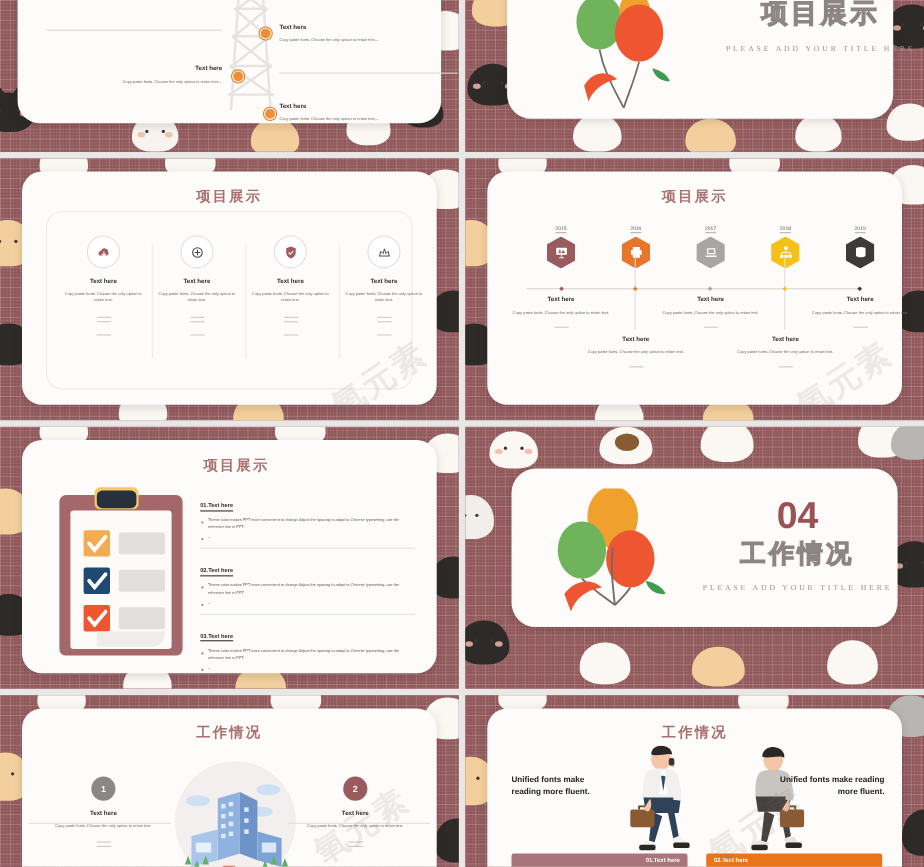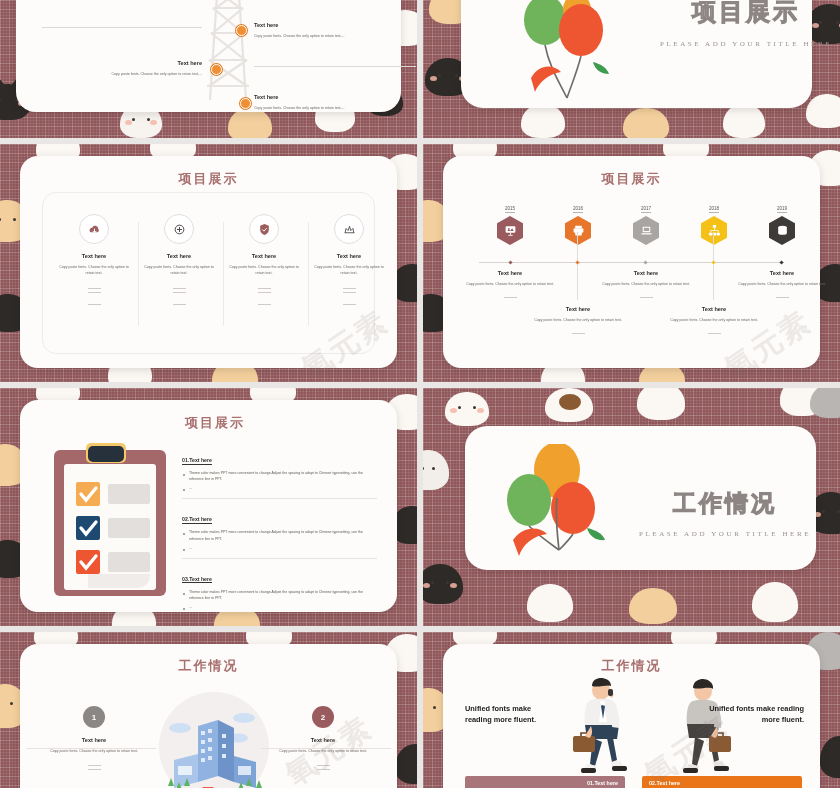--- a/index.html
+++ b/index.html
@@ -534,20 +534,21 @@
       <svg class="balloons" width="120" height="130" viewBox="0 0 120 130" style="left:32px;top:18px;">
         <ellipse cx="60" cy="26" rx="23" ry="28" fill="#f0a02c"></ellipse>
         <ellipse cx="32" cy="56" rx="22" ry="26" fill="#6fb45b"></ellipse>
         <ellipse cx="76" cy="64" rx="22" ry="26" fill="#ee5631"></ellipse>
         <path d="M60 54 C58 72 60 88 62 106" stroke="#6f6b68" stroke-width="1.7" fill="none"></path>
         <path d="M32 82 C42 92 54 100 62 106" stroke="#6f6b68" stroke-width="1.7" fill="none"></path>
         <path d="M76 90 C72 96 66 102 62 106" stroke="#6f6b68" stroke-width="1.7" fill="none"></path>
         <path d="M90 84 C99 86 106 90 108 96 C99 97 92 92 90 84Z" fill="#3f9b4e"></path>
         <path d="M16 96 C26 82 42 82 50 90 C36 92 26 100 22 112Z" fill="#ee5631"></path>
       </svg>
+      <div class="num04" style="position:absolute;left:170px;top:24px;width:180px;text-align:center;font-size:34px;">04</div>
       <div class="title-cn hollow" style="position:absolute;left:170px;top:62px;width:180px;font-size:23px;">工作情况</div>
       <div class="sub-en" style="position:absolute;left:170px;top:104px;width:180px;font-size:7px;">PLEASE ADD YOUR TITLE HERE</div>
     </div>
   </div>
 
   <div class="slide">
     <div class="bg"></div>
     <div class="cats">
       <div class="cat" style="left:34px;top:-14px;width:44px;height:32px;background:#fbf8f4;"></div>
       <div class="cat" style="left:246px;top:-16px;width:46px;height:34px;background:#fbf8f4;"></div>

